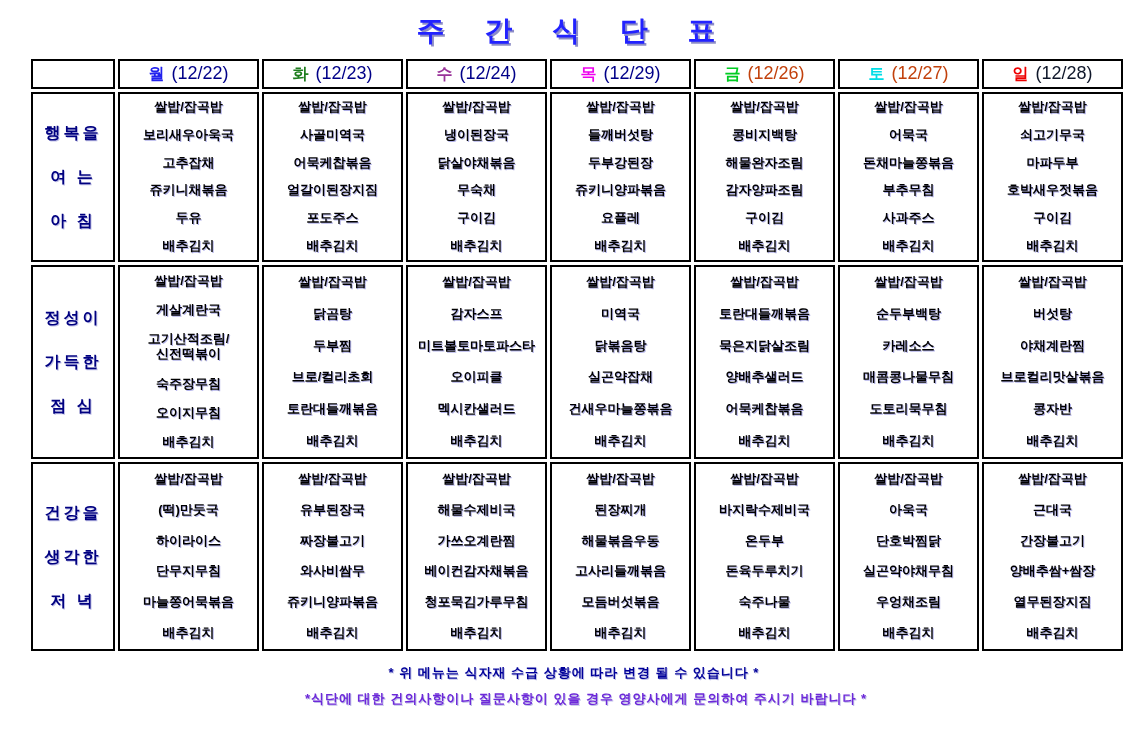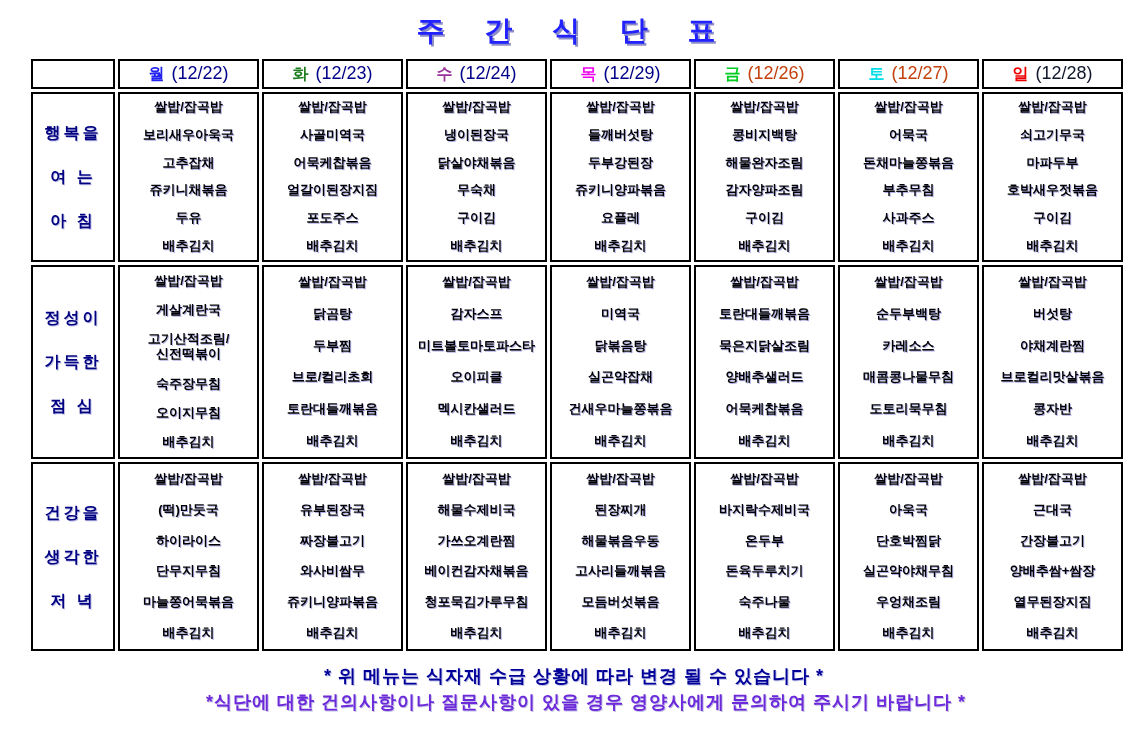--- a/index.html
+++ b/index.html
@@ -19,21 +19,21 @@
             line-height:2.75;letter-spacing:3px;color:#000080;
             text-shadow:1px 1px 0 rgba(0,0,160,0.25);margin-left:28px;}
   td.menu{padding:0 1px;}
   .mc{display:flex;flex-direction:column;justify-content:space-around;align-items:center;}
   .r1 .mc{height:166px;}
   .r2 .mc{height:190px;}
   .r3 .mc{height:185px;}
   .mi{white-space:pre-line;text-align:center;font-size:13px;font-weight:bold;color:#000;
       line-height:1.15;text-shadow:1px 1px 0 rgba(30,30,190,0.35);}
   .footer-line{position:absolute;left:0;width:100%;text-align:center;
-               font-size:18px;font-weight:bold;letter-spacing:1px;
+               font-size:13px;font-weight:bold;letter-spacing:1px;
                text-shadow:1px 1px 0 rgba(0,0,160,0.25);}
   .f1{top:664px;}
   .f2{top:690px;}
 </style>
 </head>
 <body>
 
 <div class="page">
 
   <div class="title" style="color: rgb(34, 34, 255);">주 간 식 단 표</div>

